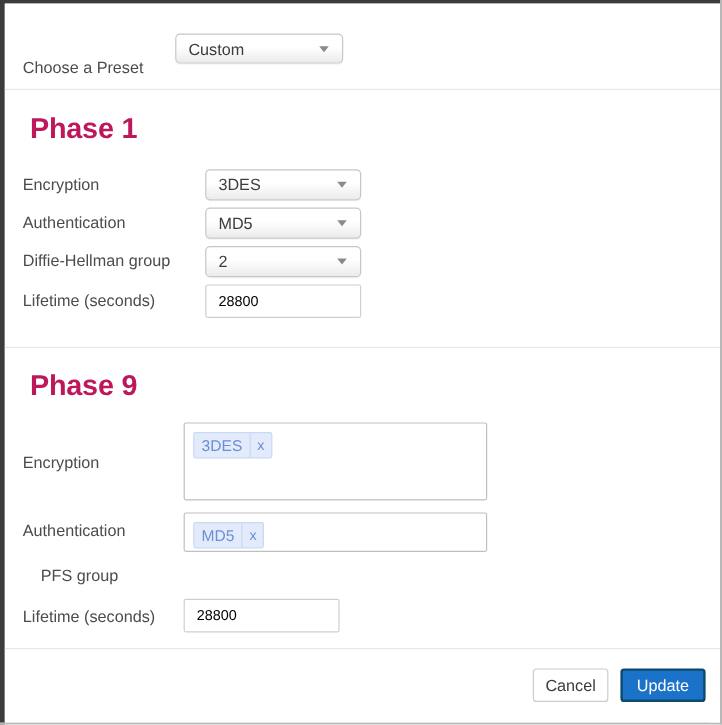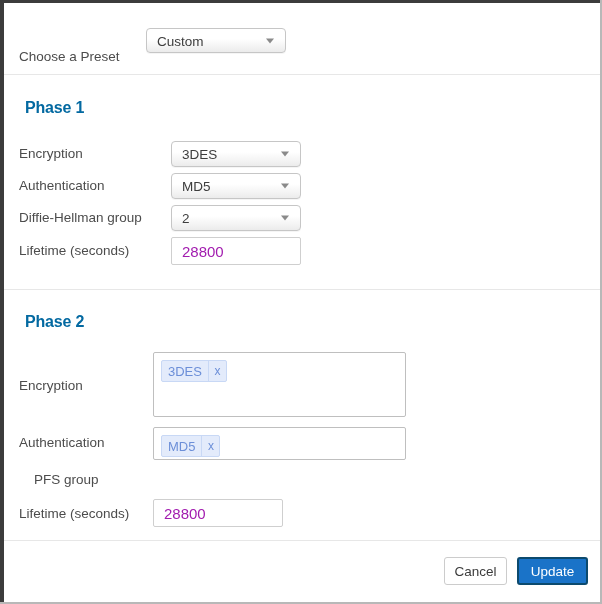--- a/index.html
+++ b/index.html
@@ -86,23 +86,23 @@
   .lbl {
     position: absolute;
     font-size: 13.5px;
     color: #4c4c4c;
     white-space: nowrap;
     line-height: 16px;
   }
 
   .heading {
     position: absolute;
-    font-size: 16px;
+    font-size: 24px;
     font-weight: bold;
-    color: #0369a1;
+    color: #be185d;
     letter-spacing: -0.2px;
     line-height: 24px;
   }
 
   
   .sel {
     position: absolute;
     box-sizing: border-box;
     border: 1px solid #c6c6c6;
     border-radius: 4px;
@@ -136,22 +136,22 @@
     box-sizing: border-box;
     border: 1px solid #cfcfcf;
     border-radius: 2px;
     background: #ffffff;
   }
   .txt .val {
     position: absolute;
     left: 10px;
     top: 50%;
     transform: translateY(-50%);
-    font-size: 15px;
-    color: #a21caf;
+    font-size: 12px;
+    color: #000000;
     white-space: nowrap;
   }
 
   
   .multi {
     position: absolute;
     box-sizing: border-box;
     border: 1px solid #bfbfbf;
     border-radius: 2px;
     background: #ffffff;
@@ -251,21 +251,21 @@
       <span class="arrow"></span>
     </div>
 
     <div class="lbl" style="left:15px; top:240px;">Lifetime (seconds)</div>
     <div class="txt" style="left:167px; top:234px; width:130px; height:28px;">
       <span class="val">28800</span>
     </div>
 
     <div class="divider div-2"></div>
 
-    <div class="heading" style="left:21px; top:307px;">Phase 2</div>
+    <div class="heading" style="left:21px; top:307px;">Phase 9</div>
 
     <div class="lbl" style="left:15px; top:375px;">Encryption</div>
     <div class="multi" style="left:149px; top:349px; width:253px; height:65px;">
       <span class="tag">
         <span class="tag-label">3DES</span>
         <span class="tag-x">x</span>
       </span>
     </div>
 
     <div class="lbl" style="left:15px; top:432px;">Authentication</div>

